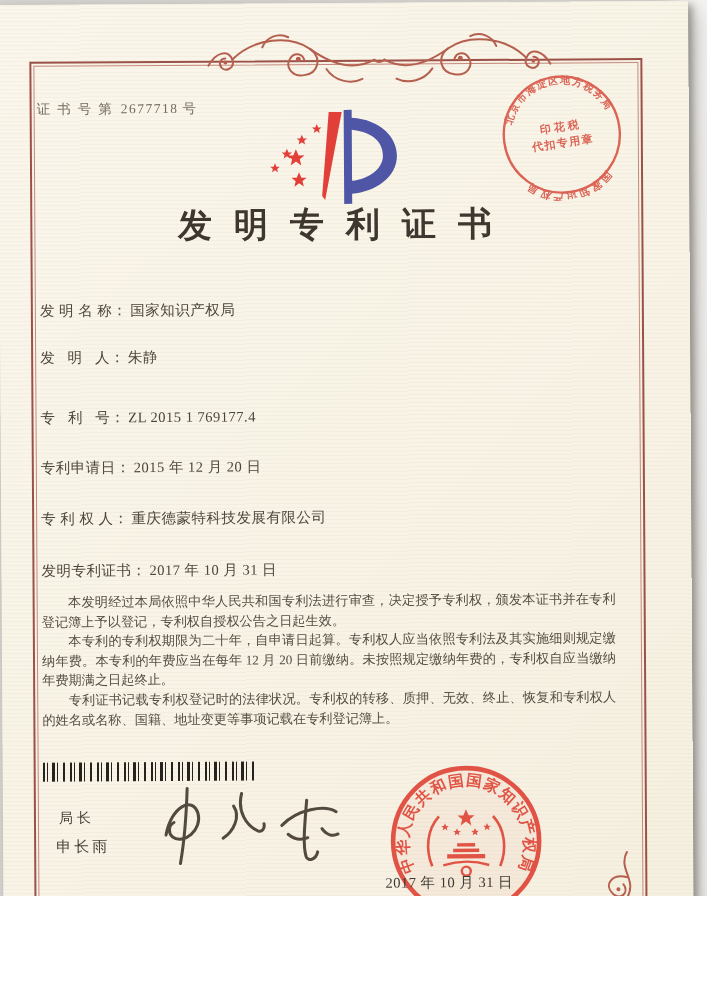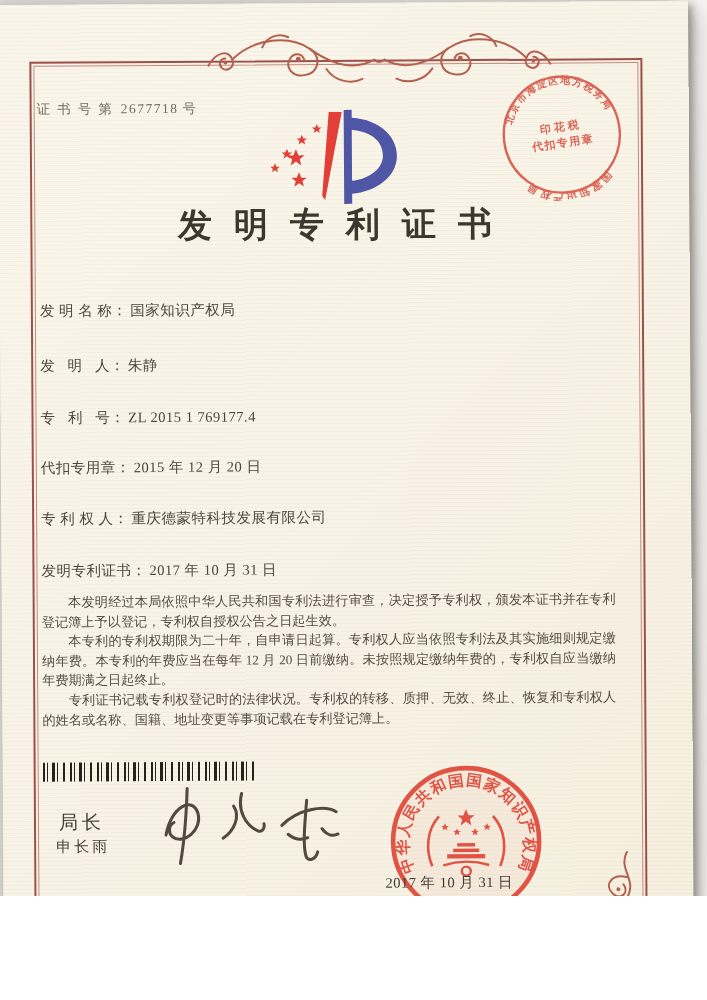--- a/index.html
+++ b/index.html
@@ -28,21 +28,21 @@
   .row{position:absolute;left:40px;font-size:14.5px;color:#4c453c;letter-spacing:.5px;white-space:pre;}
   .row .val{margin-left:3px;}
   .body-text{position:absolute;left:40px;top:588px;width:574px;font-size:13.2px;
     line-height:19.6px;color:#554d42;text-align:justify;}
   .body-text p{margin:0;text-indent:2em;}
   .barcode{position:absolute;left:40px;top:758px;width:212px;height:19px;
     background:
       repeating-linear-gradient(90deg,#26231f 0 2px,transparent 2px 4px,#26231f 4px 5px,
         transparent 5px 9px,#26231f 9px 12px,transparent 12px 14px,#26231f 14px 15px,
         transparent 15px 20px,#26231f 20px 22px,transparent 22px 27px);}
-  .officer-title{position:absolute;left:56px;top:805px;font-size:19px;color:#453f36;letter-spacing:4px;}
+  .officer-title{position:absolute;left:56px;top:805px;font-size:14px;color:#453f36;letter-spacing:4px;}
   .officer-name{position:absolute;left:53px;top:833px;font-size:15px;color:#453f36;letter-spacing:3px;text-align:right;}
   .signature{position:absolute;left:138px;top:770px;width:205px;height:106px;z-index:4;}
   .seal{position:absolute;left:384px;top:760px;width:158px;height:158px;z-index:3;opacity:.95;}
   .seal-date{position:absolute;left:382px;top:871px;font-size:14.5px;color:#3f3a33;z-index:5;letter-spacing:.5px;}
   .footer{position:absolute;left:31px;top:913px;width:609px;text-align:center;
     font-size:11px;color:#6b6257;letter-spacing:2px;}
 </style>
 </head>
 <body>
 
@@ -114,23 +114,23 @@
         <polygon points="70,6 83,6 66,94 63,90"></polygon>
       </g>
       <path fill="#4e56a5" d="M85,4 L93,4 L93,98 L85,98 Z
         M93,12 C122,14 138,32 138,50 C138,72 116,86 93,88 L93,75
         C110,73 124,63 124,50 C124,34 110,26 93,24 Z"></path>
     </svg>
 
     <div class="title">发明专利证书</div>
 
     <div class="row" style="top:297px;"><span>发 明 名 称：</span><span class="val">国家知识产权局</span></div>
-    <div class="row" style="top:352px;"><span>发   明   人：</span><span class="val">朱静</span></div>
+    <div class="row" style="top:344px;"><span>发   明   人：</span><span class="val">朱静</span></div>
     <div class="row" style="top:404px;"><span>专   利   号：</span><span class="val">ZL 2015 1 769177.4</span></div>
-    <div class="row" style="top:454px;"><span>代扣专用章：</span><span class="val">2015 年 12 月 20 日</span></div>
+    <div class="row" style="top:454px;"><span>专利申请日：</span><span class="val">2015 年 12 月 20 日</span></div>
     <div class="row" style="top:505px;"><span>专 利 权 人：</span><span class="val">重庆德蒙特科技发展有限公司</span></div>
     <div class="row" style="top:557px;"><span>发明专利证书：</span><span class="val">2017 年 10 月 31 日</span></div>
 
     <div class="body-text">
       <p>本发明经过本局依照中华人民共和国专利法进行审查，决定授予专利权，颁发本证书并在专利登记簿上予以登记，专利权自授权公告之日起生效。</p>
       <p>本专利的专利权期限为二十年，自申请日起算。专利权人应当依照专利法及其实施细则规定缴纳年费。本专利的年费应当在每年 12 月 20 日前缴纳。未按照规定缴纳年费的，专利权自应当缴纳年费期满之日起终止。</p>
       <p>专利证书记载专利权登记时的法律状况。专利权的转移、质押、无效、终止、恢复和专利权人的姓名或名称、国籍、地址变更等事项记载在专利登记簿上。</p>
     </div>
 
     <div class="barcode"></div>

